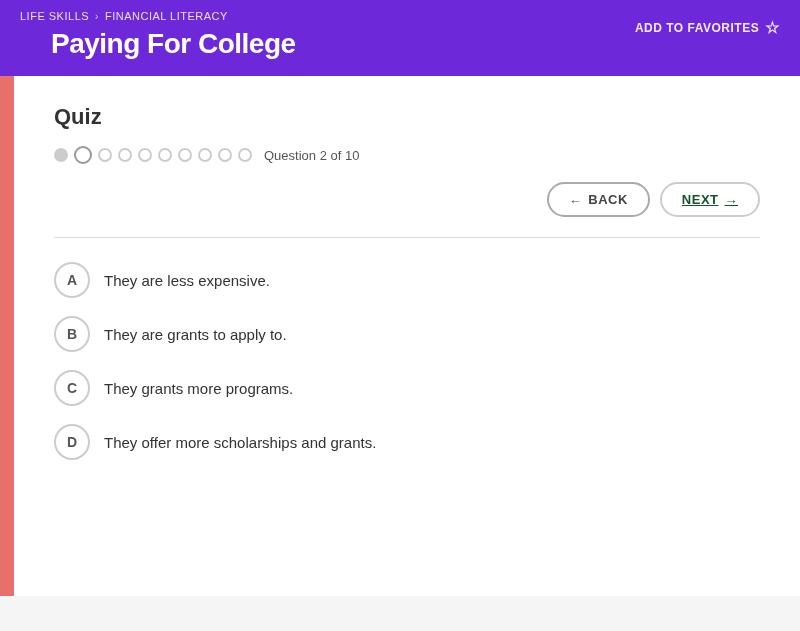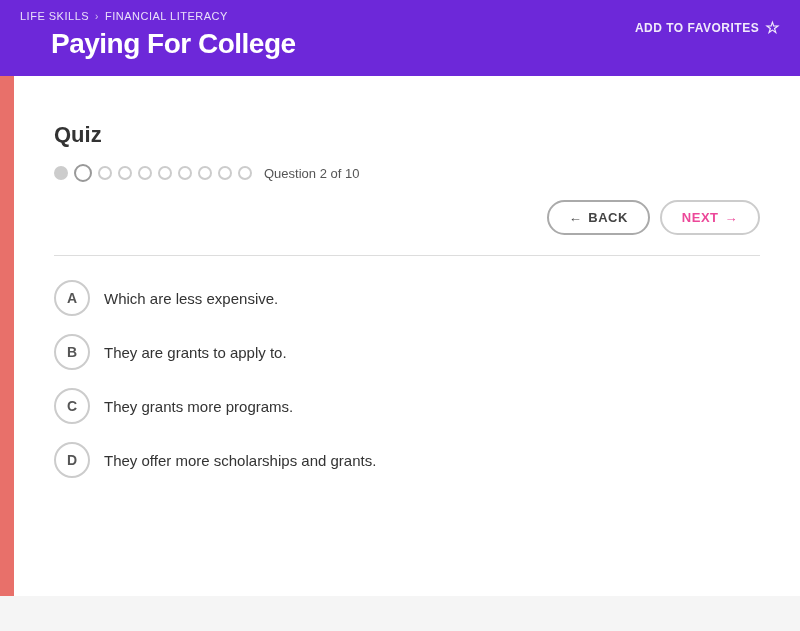--- a/index.html
+++ b/index.html
@@ -67,21 +67,21 @@
       width: 14px;
       background: #e8706a;
       min-height: 520px;
       flex-shrink: 0;
     }
 
     
     .content {
       flex: 1;
       background: #ffffff;
-      padding: 46px 40px 40px 40px;
+      padding: 28px 40px 40px 40px;
       min-height: 520px;
     }
 
     .quiz-label {
       font-size: 22px;
       font-weight: bold;
       color: #333;
       margin-bottom: 16px;
     }
 
@@ -142,21 +142,22 @@
       color: #444;
       cursor: pointer;
       letter-spacing: 0.5px;
       text-transform: uppercase;
     }
     .btn-nav.back {
       border-color: #aaa;
     }
     .btn-nav.next {
       border-color: #ccc;
-      color: #ec4899;
+      color: #14532d;
+      text-decoration: underline;
     }
 
     
     .divider {
       border: none;
       border-top: 1px solid #ddd;
       margin-bottom: 24px;
     }
 
     
@@ -239,21 +240,21 @@
         <span>NEXT</span>
         <span>→</span>
       </button>
     </div>
 
     <hr class="divider">
 
 
     <div class="answer-option">
       <div class="option-circle">A</div>
-      <span class="option-text">Which are less expensive.</span>
+      <span class="option-text">They are less expensive.</span>
     </div>
 
     <div class="answer-option">
       <div class="option-circle">B</div>
       <span class="option-text">They are grants to apply to.</span>
     </div>
 
     <div class="answer-option">
       <div class="option-circle">C</div>
       <span class="option-text">They grants more programs.</span>

